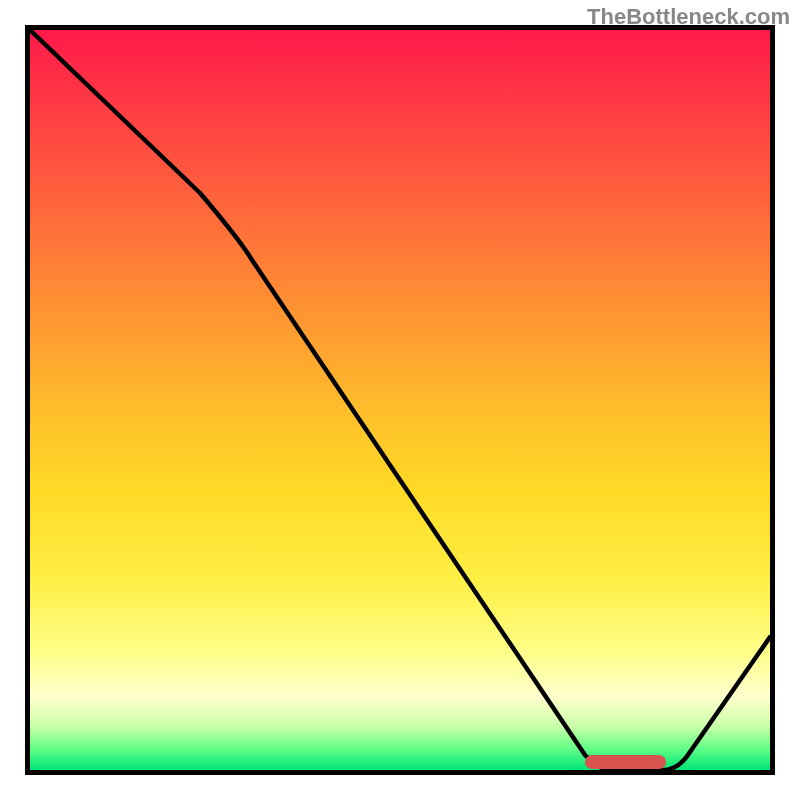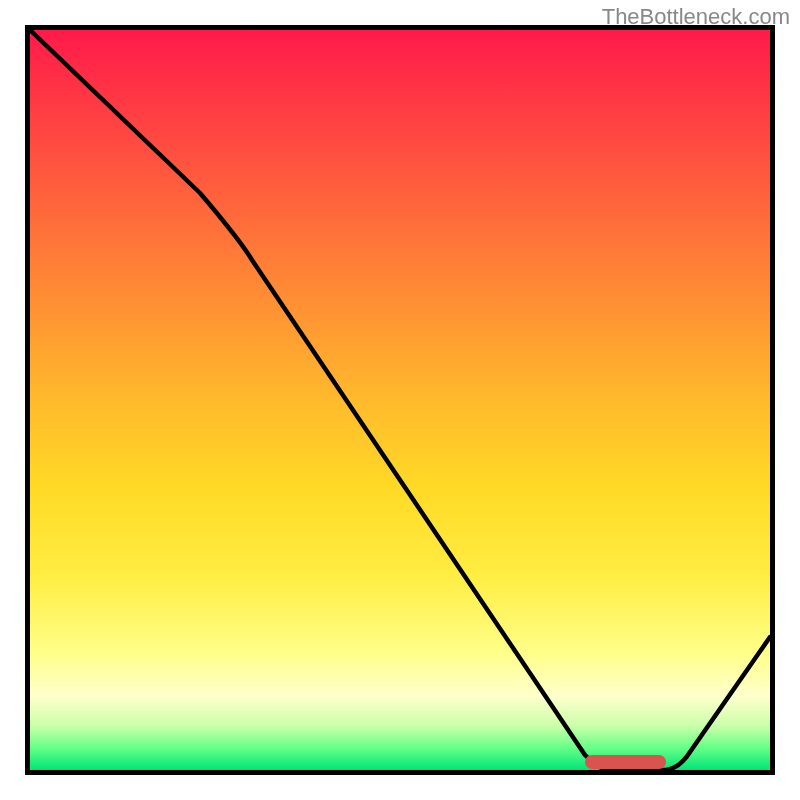--- a/index.html
+++ b/index.html
@@ -8,21 +8,21 @@
     height: 800px;
     background: #ffffff;
     position: relative;
     font-family: Arial, sans-serif;
   }
   .watermark {
     position: absolute;
     top: 4px;
     right: 10px;
     font-size: 22px;
-    font-weight: normal;
+    font-weight: bold;
     color: #888888;
     z-index: 10;
   }
   .plot-area {
     position: absolute;
     left: 25px;
     top: 25px;
     width: 750px;
     height: 750px;
     border: 5px solid #000000;

